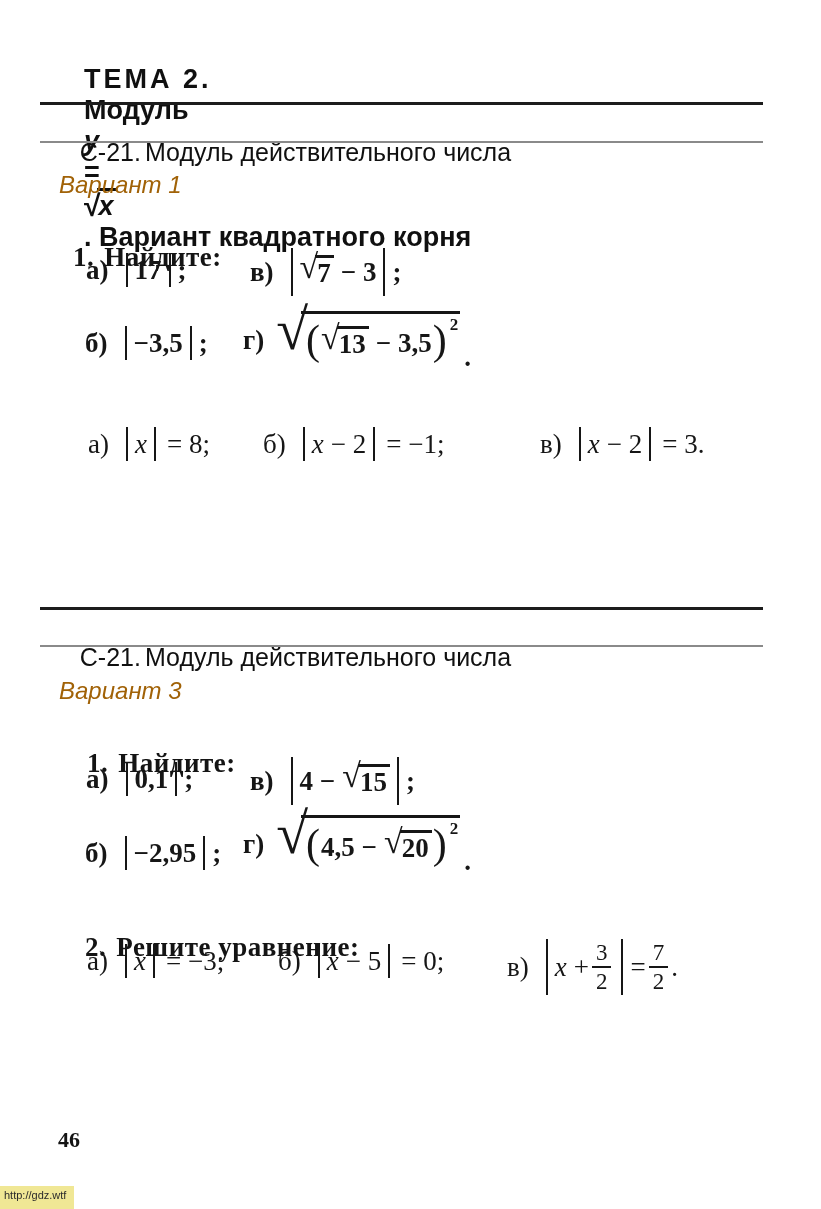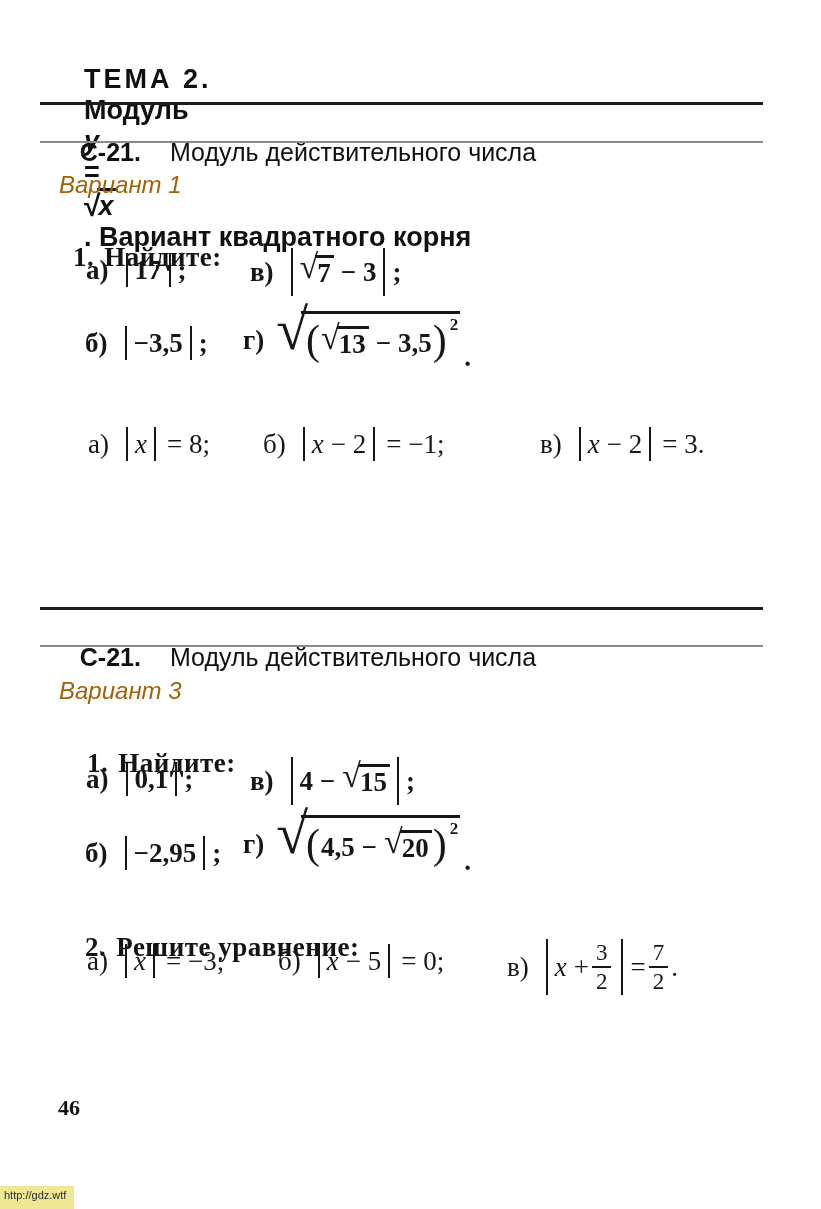--- a/index.html
+++ b/index.html
@@ -13,21 +13,21 @@
   .spaced{letter-spacing:3px;}
   .it{font-style:italic;}
   .tsgn{font-size:30px;position:relative;top:1px;margin-right:-3px;}
   .trad{border-top:3px solid #101010;padding:0 3px 0 1px;font-style:italic;margin-right:0;}
 
   
   .rule{position:absolute;left:40px;width:723px;height:3px;background:#1c1c1c;}
   .rule.light{height:2px;background:#8a8a8a;}
   .s21{position:absolute;left:52px;white-space:pre;
        font-family:"Liberation Sans",sans-serif;font-size:25px;color:#101010;}
-  .s21 .code{font-weight:bold;margin-right:29px;}
+  .s21 .code{font-weight:normal;margin-right:4px;}
 
   .variant{position:absolute;left:59px;font-family:"Liberation Sans",sans-serif;
            font-style:italic;font-size:24px;color:#a16207;}
 
   .intro{position:absolute;font-weight:bold;font-size:27px;letter-spacing:.5px;white-space:pre;color:#141414;}
   .intro .no{margin-right:10px;}
 
   
   .mrow{position:absolute;display:inline-flex;align-items:center;white-space:pre;
         font-family:"Liberation Serif",serif;font-size:27px;font-weight:bold;color:#161616;}
@@ -48,21 +48,21 @@
   .bigp{font-size:42px;font-weight:400;line-height:1;margin:0 1px;position:relative;top:-3px;}
   .sup2{font-size:17px;position:relative;top:-18px;margin-left:2px;}
   .endp{align-self:flex-end;margin-left:4px;position:relative;top:4px;}
 
   .frac{display:inline-flex;flex-direction:column;align-items:center;
         font-size:23px;line-height:1.1;margin:0 3px;}
   .fnum{border-bottom:2.5px solid #161616;padding:0 4px 1px;}
   .fden{padding-top:1px;}
 
   
-  .pagenum{position:absolute;left:58px;top:1095px;font-weight:bold;font-size:22px;color:#141414;}
+  .pagenum{position:absolute;left:58px;top:1127px;font-weight:bold;font-size:22px;color:#141414;}
   .watermark{position:absolute;left:0;top:1186px;background:#f0e795;color:#2a2a2a;
              font-family:"Liberation Sans",sans-serif;font-size:11px;padding:3px 8px 12px 4px;}
 </style>
 </head>
 <body>
 
 <div class="page">
 
   <div class="doc-title">
     <span class="spaced">ТЕМА 2.</span>

